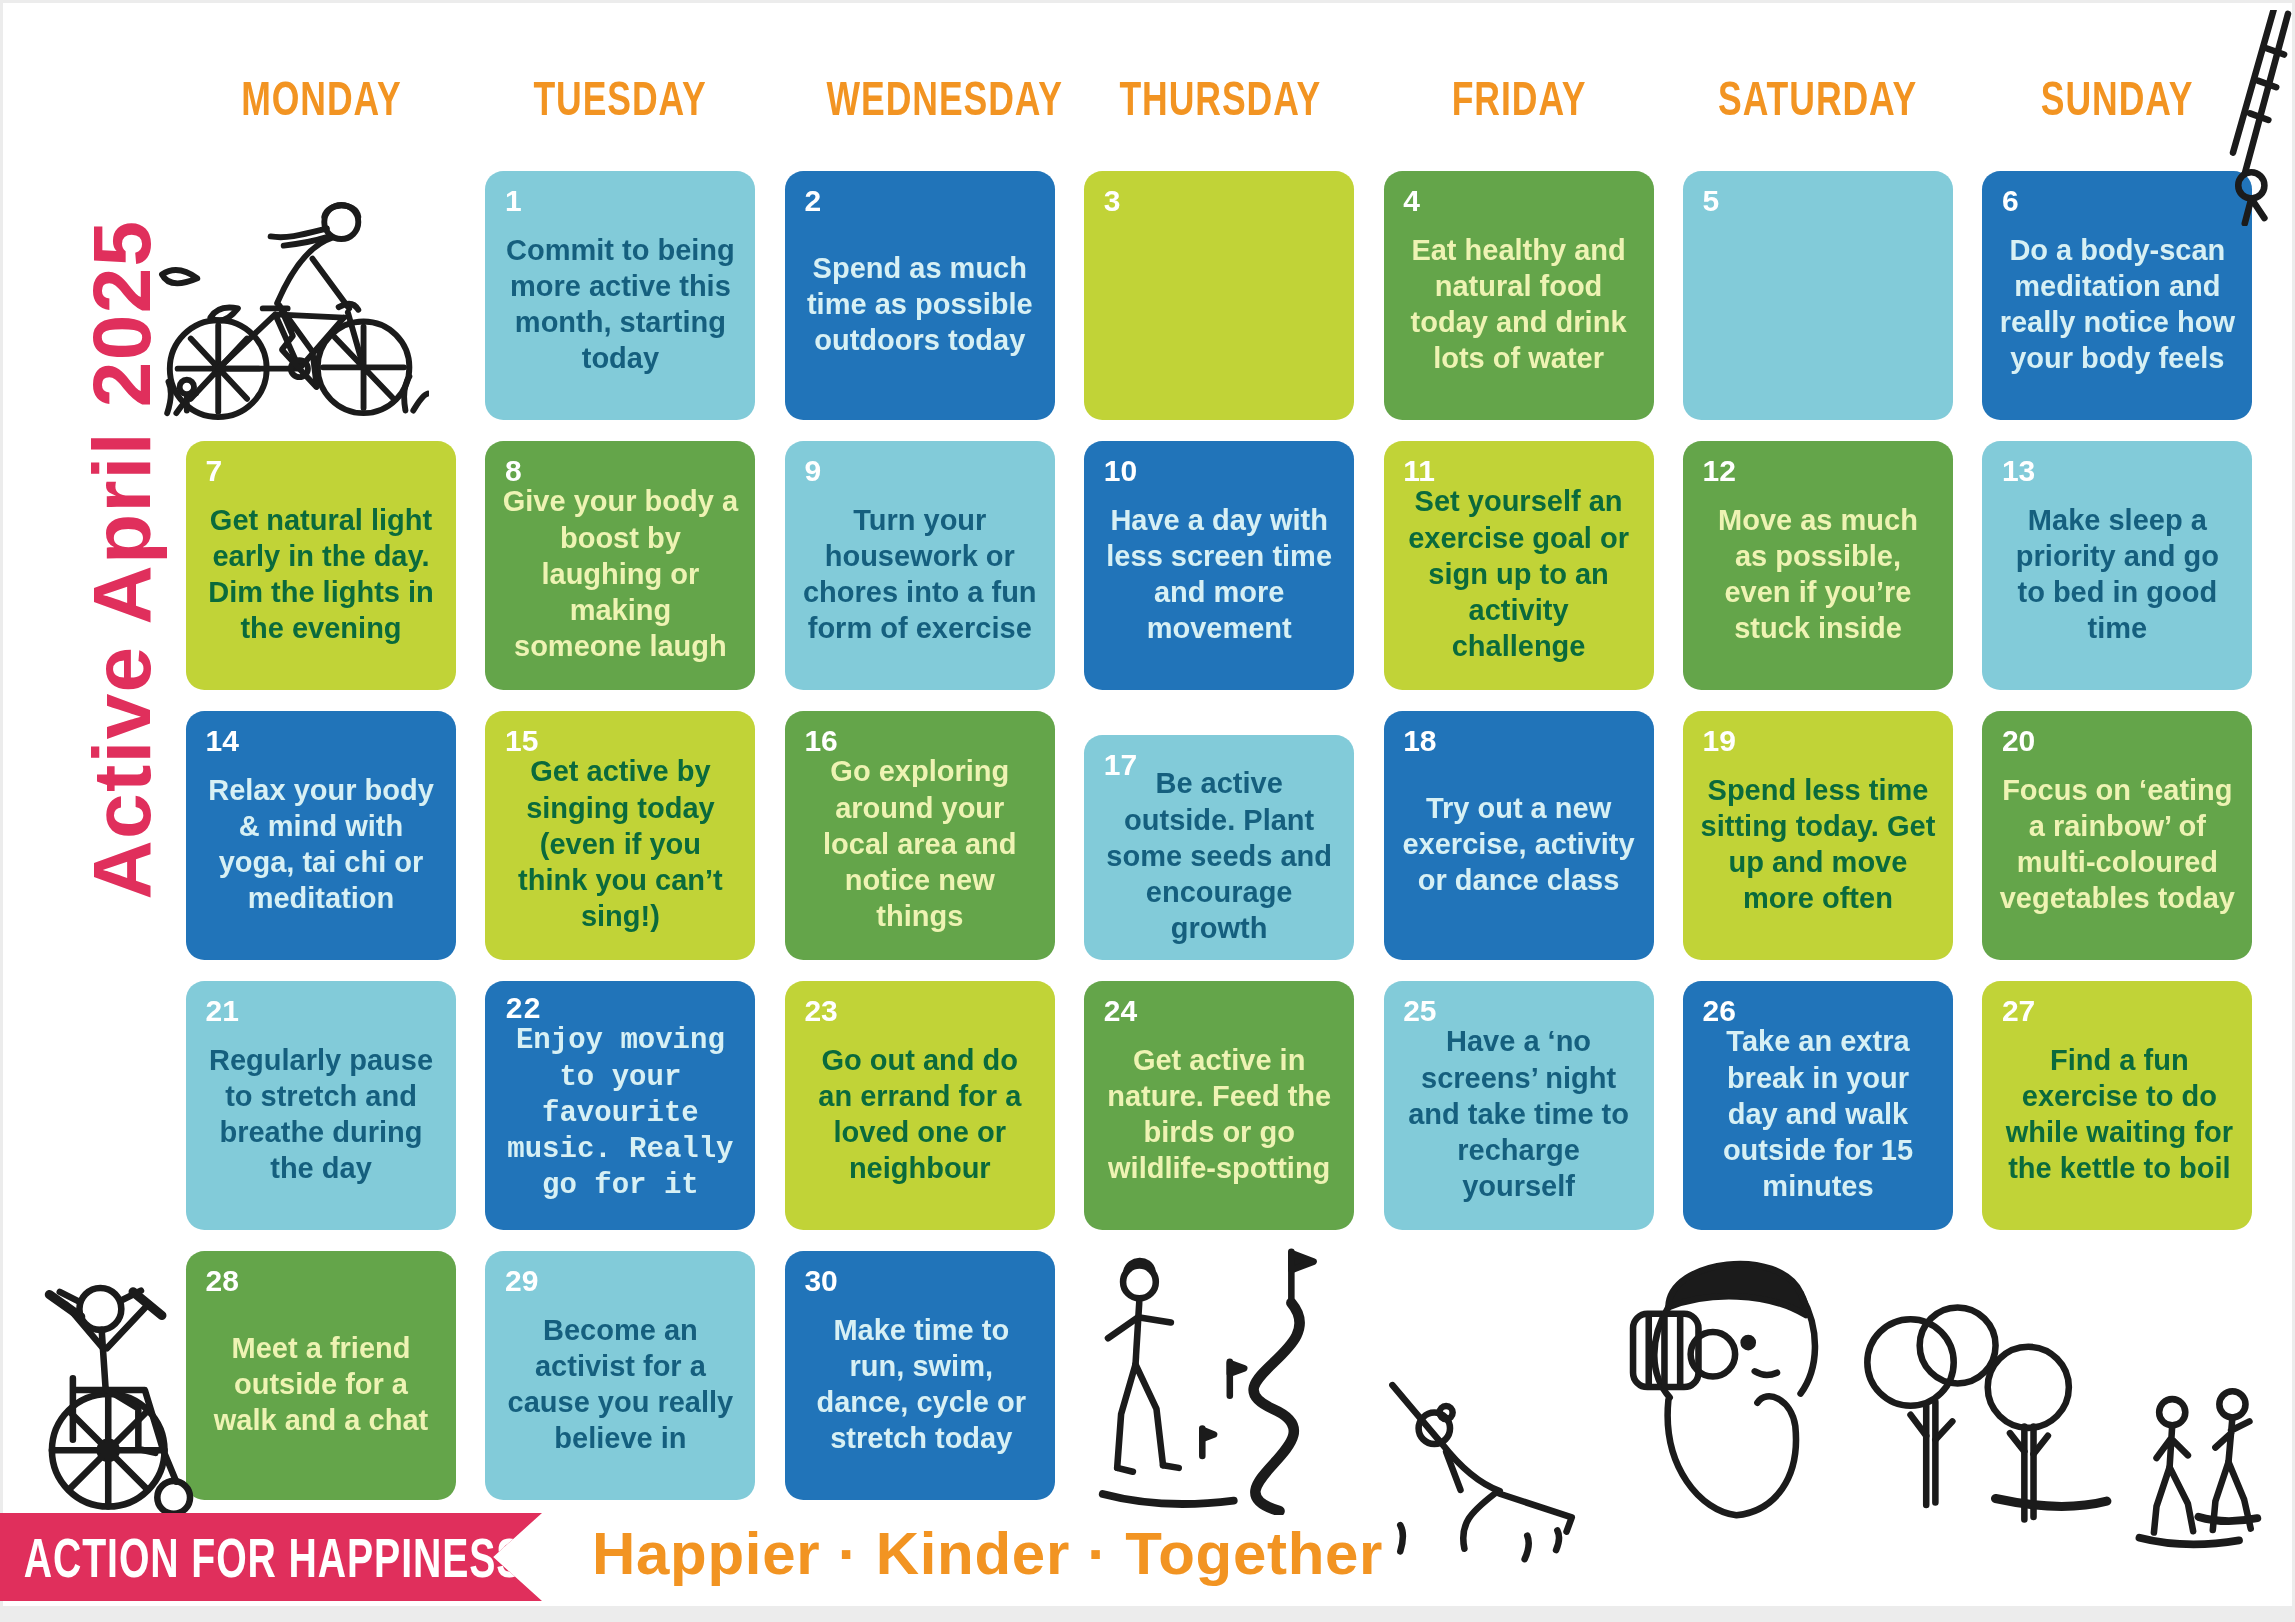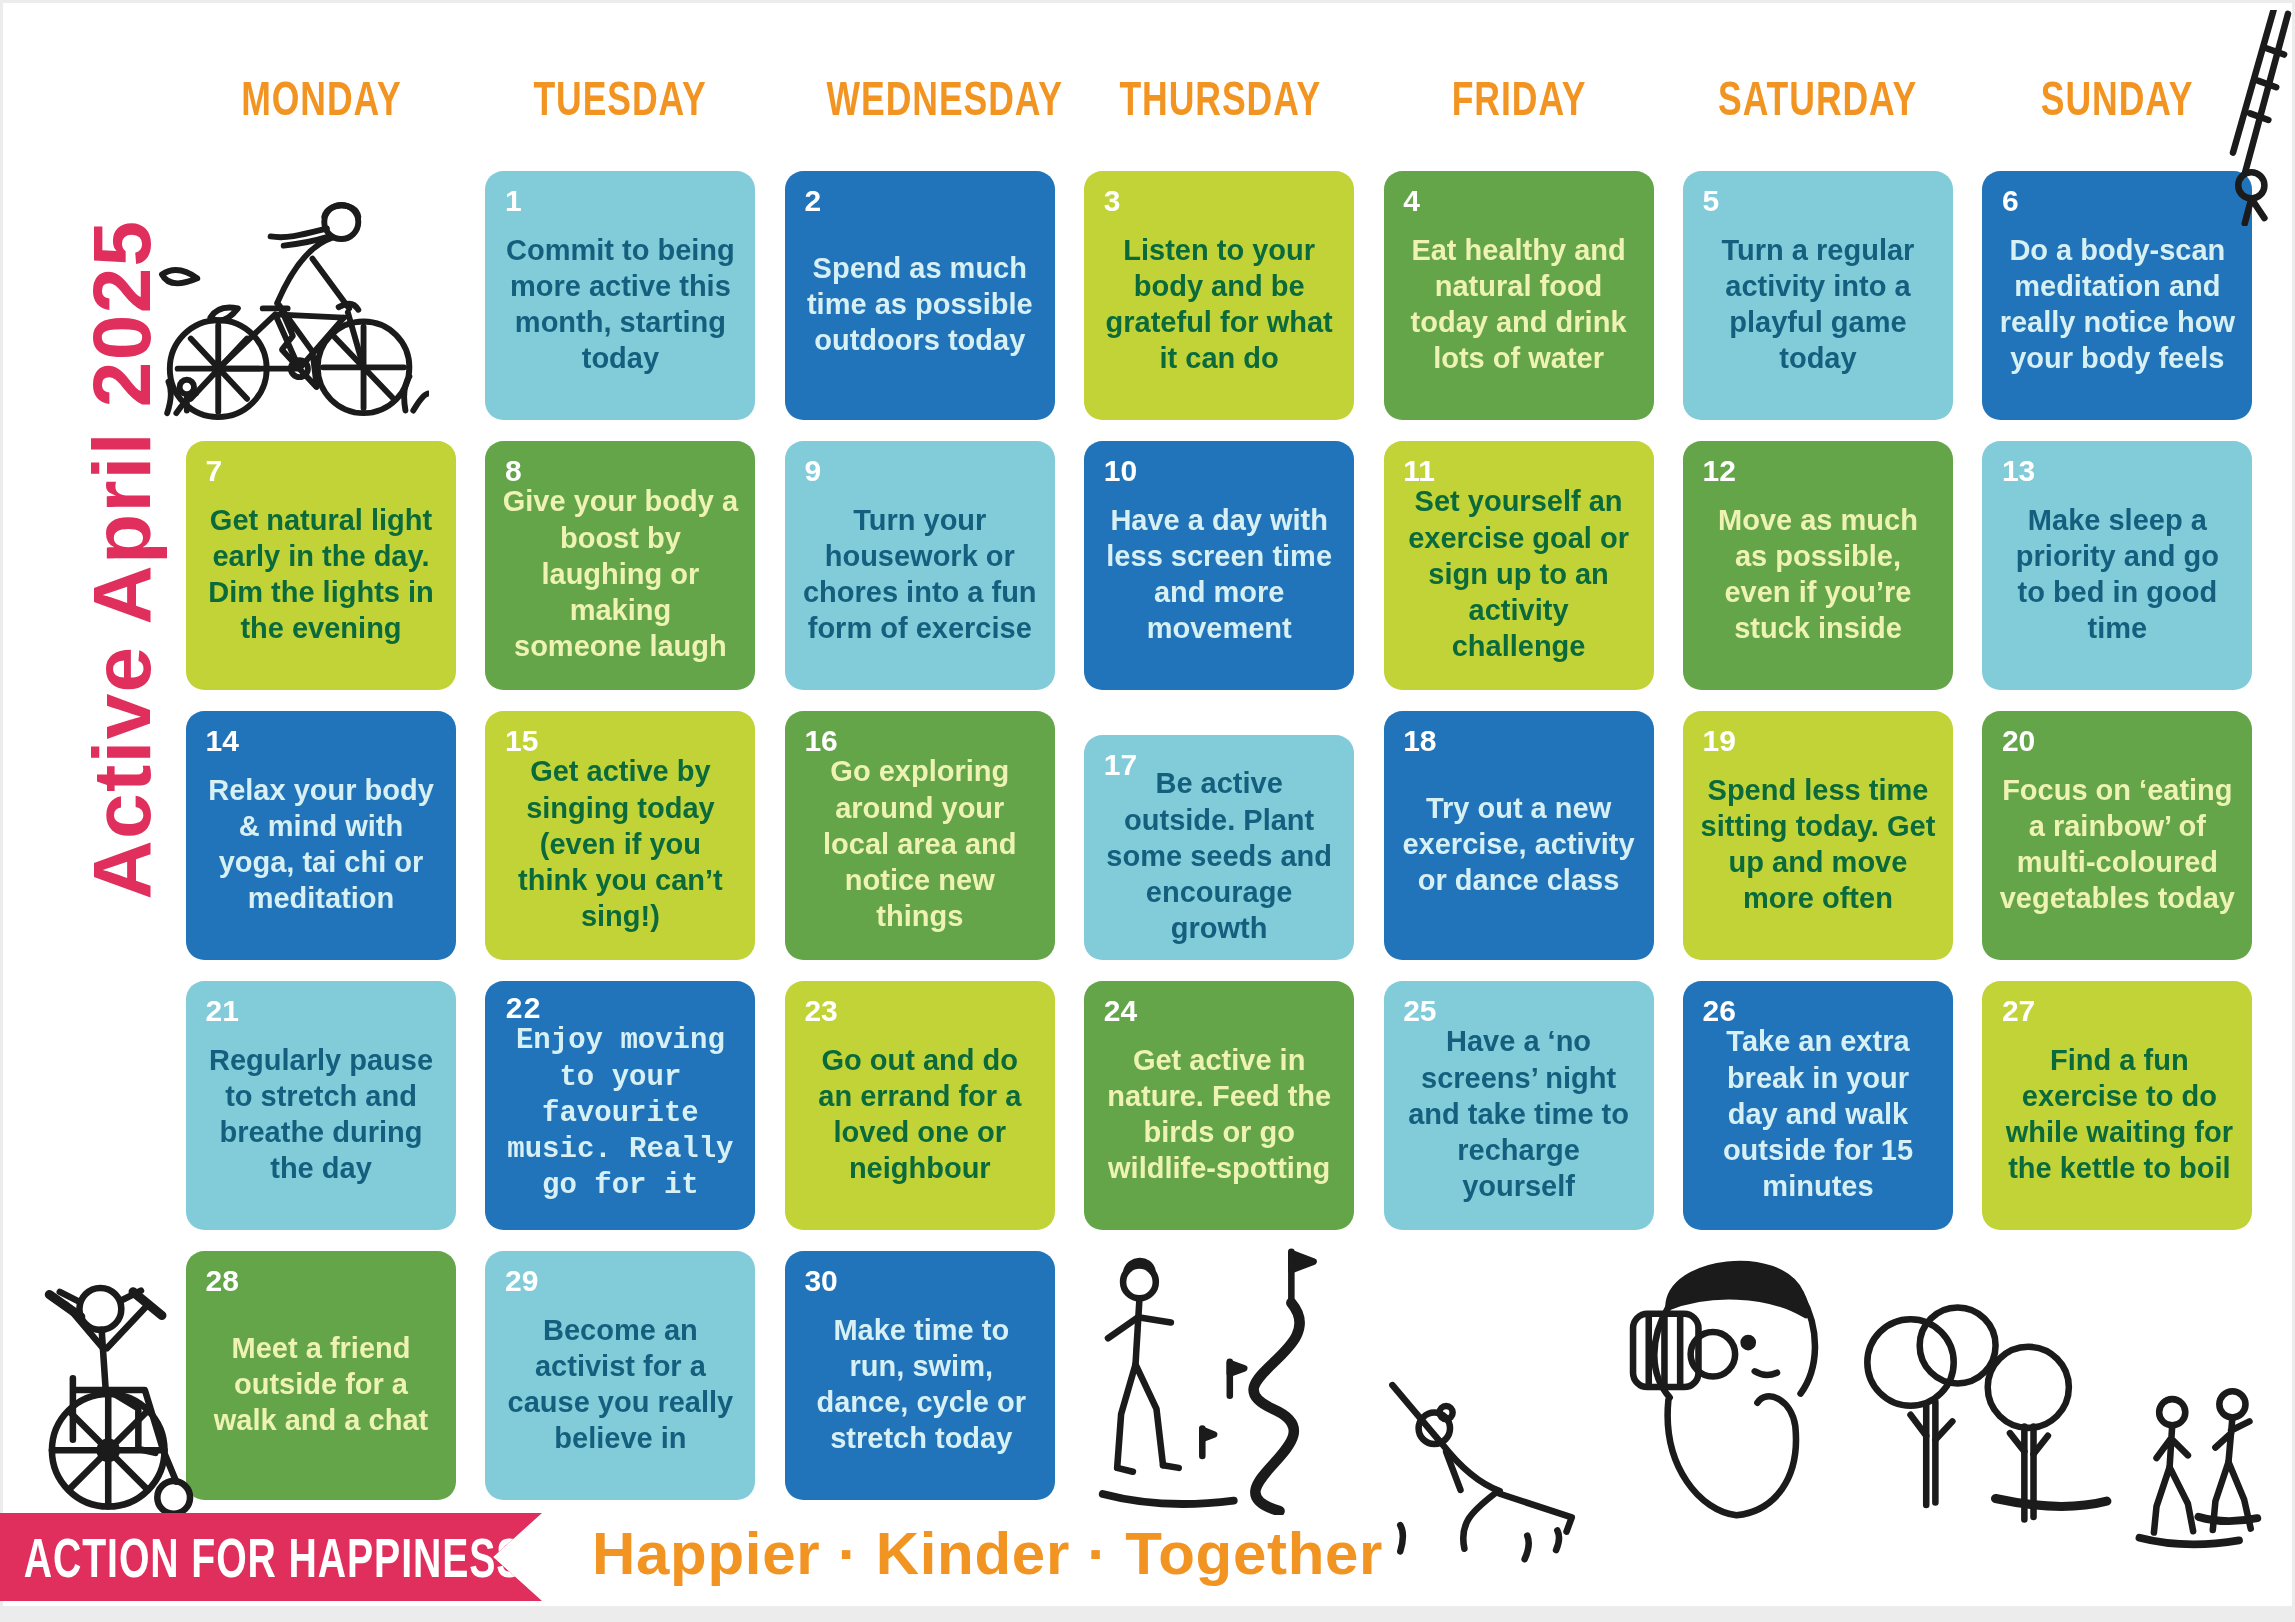--- a/index.html
+++ b/index.html
@@ -68,29 +68,27 @@
       <div class="cell c-light_blue" style="grid-area: 1 / 2;">
         <span class="num">1</span>
         <span class="txt">Commit to being more active this month, starting today</span>
       </div>
       <div class="cell c-dark_blue" style="grid-area: 1 / 3;">
         <span class="num">2</span>
         <span class="txt">Spend as much time as possible outdoors today</span>
       </div>
       <div class="cell c-lime" style="grid-area: 1 / 4;">
         <span class="num">3</span>
-        <span class="txt">Listen to your body and be grateful for what it can do</span>
       </div>
       <div class="cell c-green" style="grid-area: 1 / 5;">
         <span class="num">4</span>
         <span class="txt">Eat healthy and natural food today and drink lots of water</span>
       </div>
       <div class="cell c-light_blue" style="grid-area: 1 / 6;">
         <span class="num">5</span>
-        <span class="txt">Turn a regular activity into a playful game today</span>
       </div>
       <div class="cell c-dark_blue" style="grid-area: 1 / 7;">
         <span class="num">6</span>
         <span class="txt">Do a body-scan meditation and really notice how your body feels</span>
       </div>
       <div class="cell c-lime" style="grid-area: 2 / 1;">
         <span class="num">7</span>
         <span class="txt">Get natural light early in the day. Dim the lights in the evening</span>
       </div>
       <div class="cell c-green" style="grid-area: 2 / 2;">

